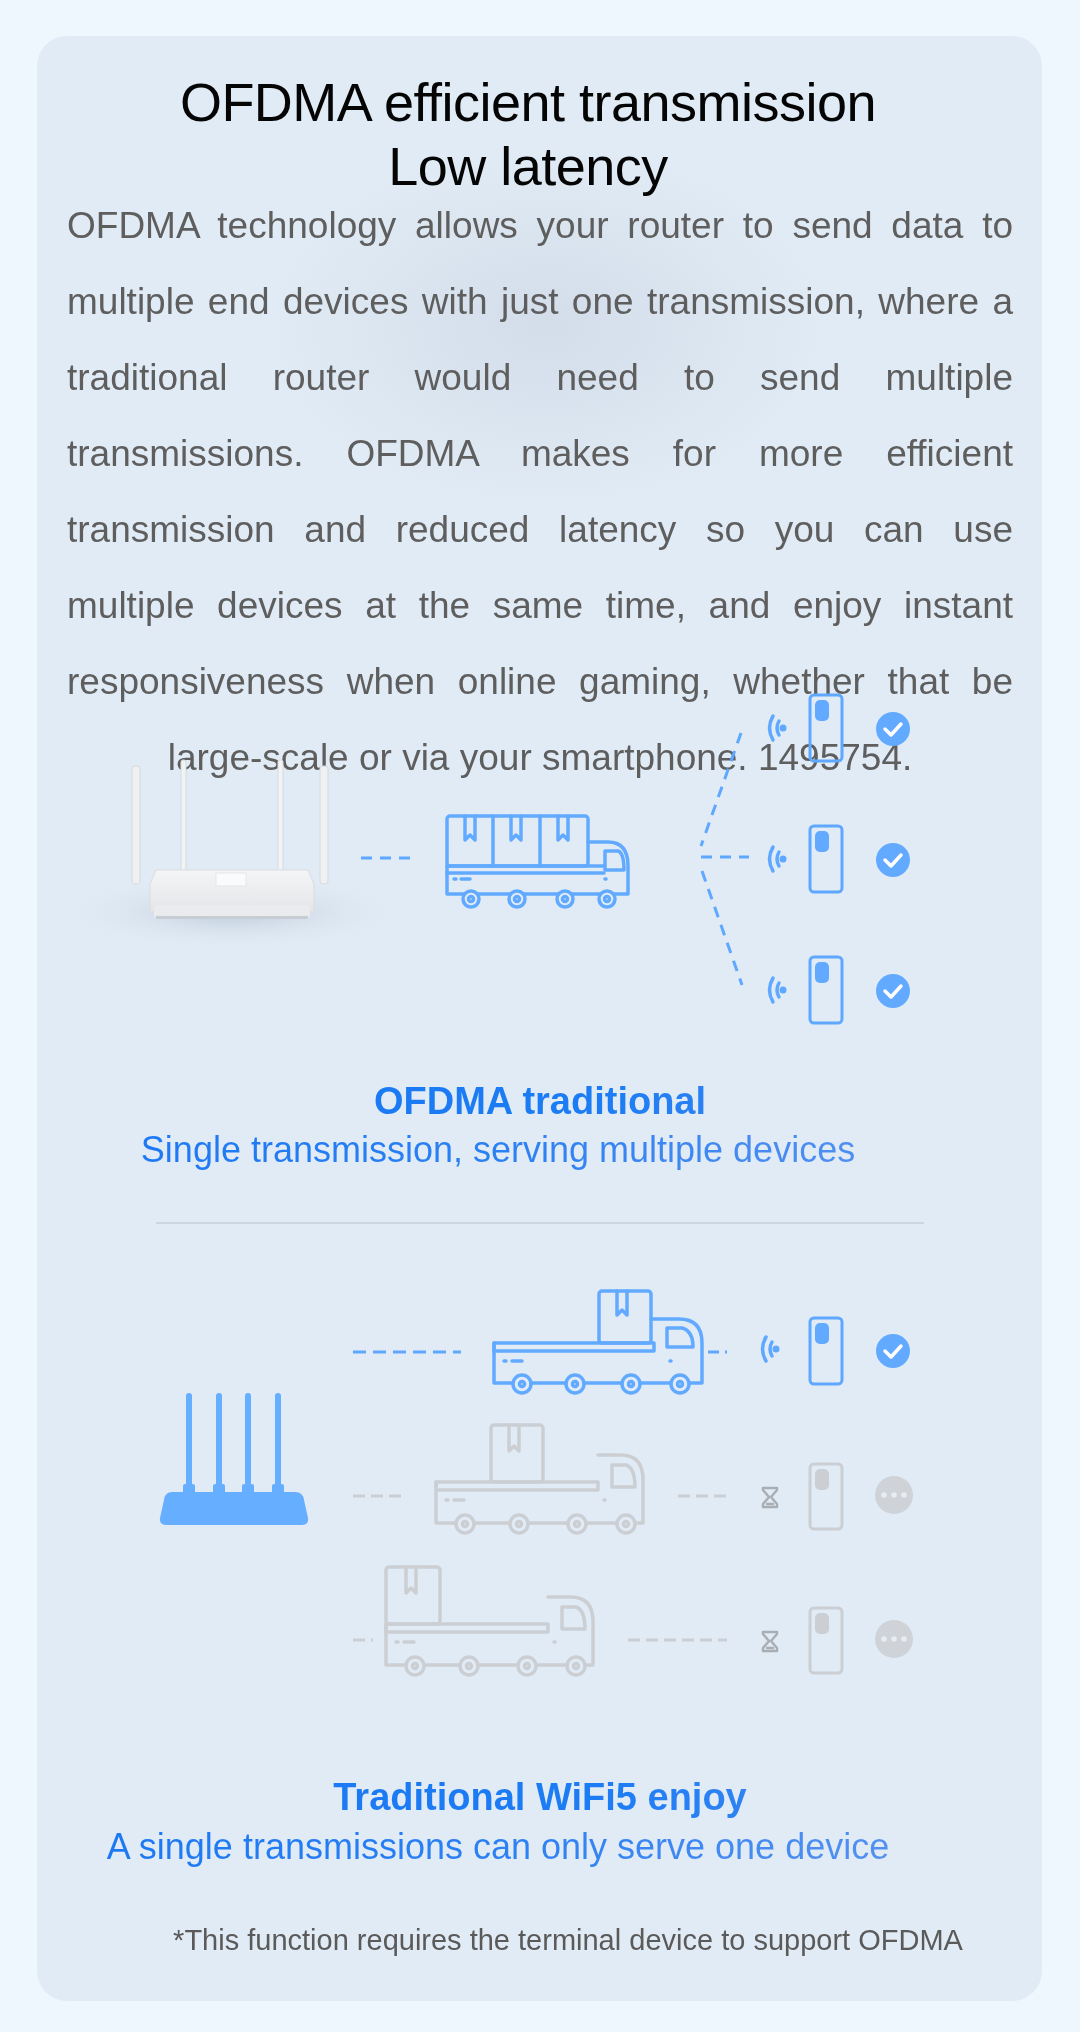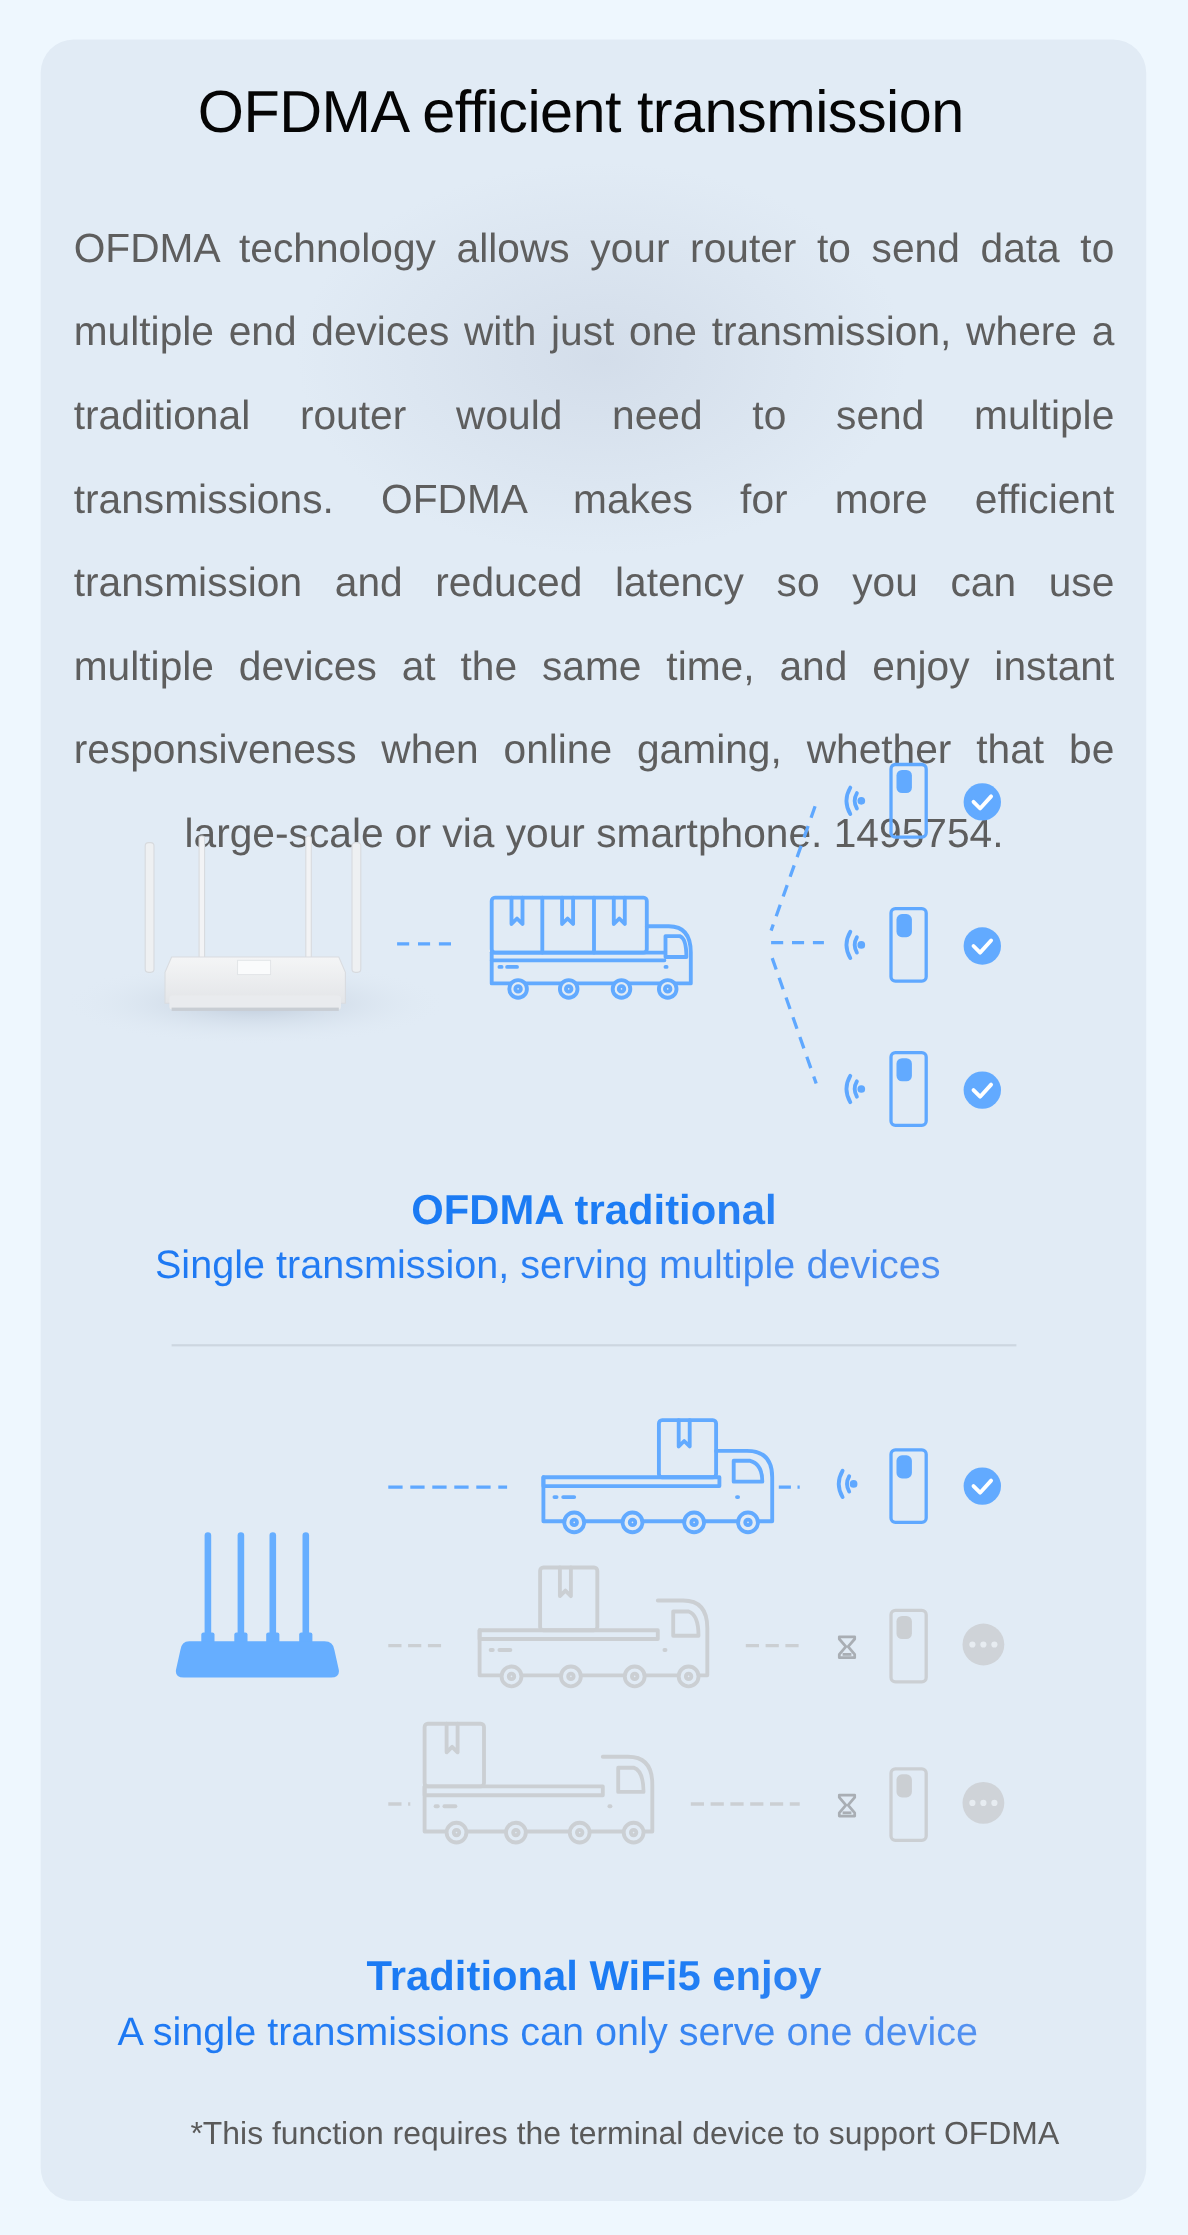--- a/index.html
+++ b/index.html
@@ -82,20 +82,21 @@
 </style>
 </head>
 <body>
 
 <div class="card">
   <div class="glow"></div>
 </div>
 
 <div class="title">
   <div>OFDMA efficient transmission</div>
+  <div>Low latency</div>
 </div>
 
 <div class="para">OFDMA technology allows your router to send data to multiple end devices with just one transmission, where a traditional router would need to send multiple transmissions. OFDMA makes for more efficient transmission and reduced latency so you can use multiple devices at the same time, and enjoy instant responsiveness when online gaming, whether that be large-scale or via your smartphone. 1495754.</div>
 
 <svg class="diagram" width="1080" height="2032" viewBox="0 0 1080 2032">
   <defs>
     <radialGradient id="rshadow" cx="50%" cy="50%" r="50%">
       <stop offset="0%" stop-color="#B9C6D6" stop-opacity="0.9"></stop>
       <stop offset="100%" stop-color="#E1EBF5" stop-opacity="0"></stop>
     </radialGradient>

